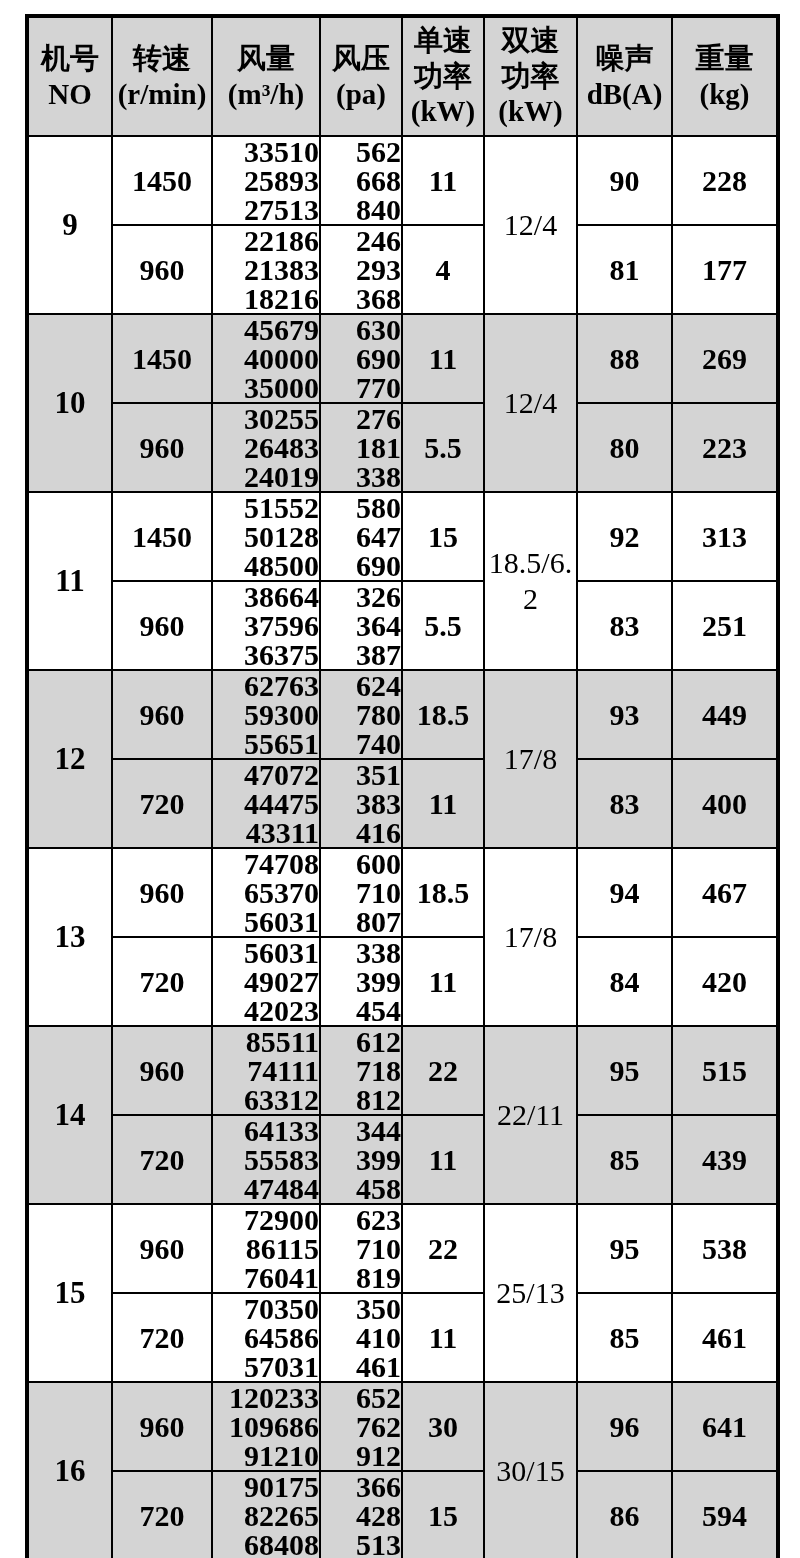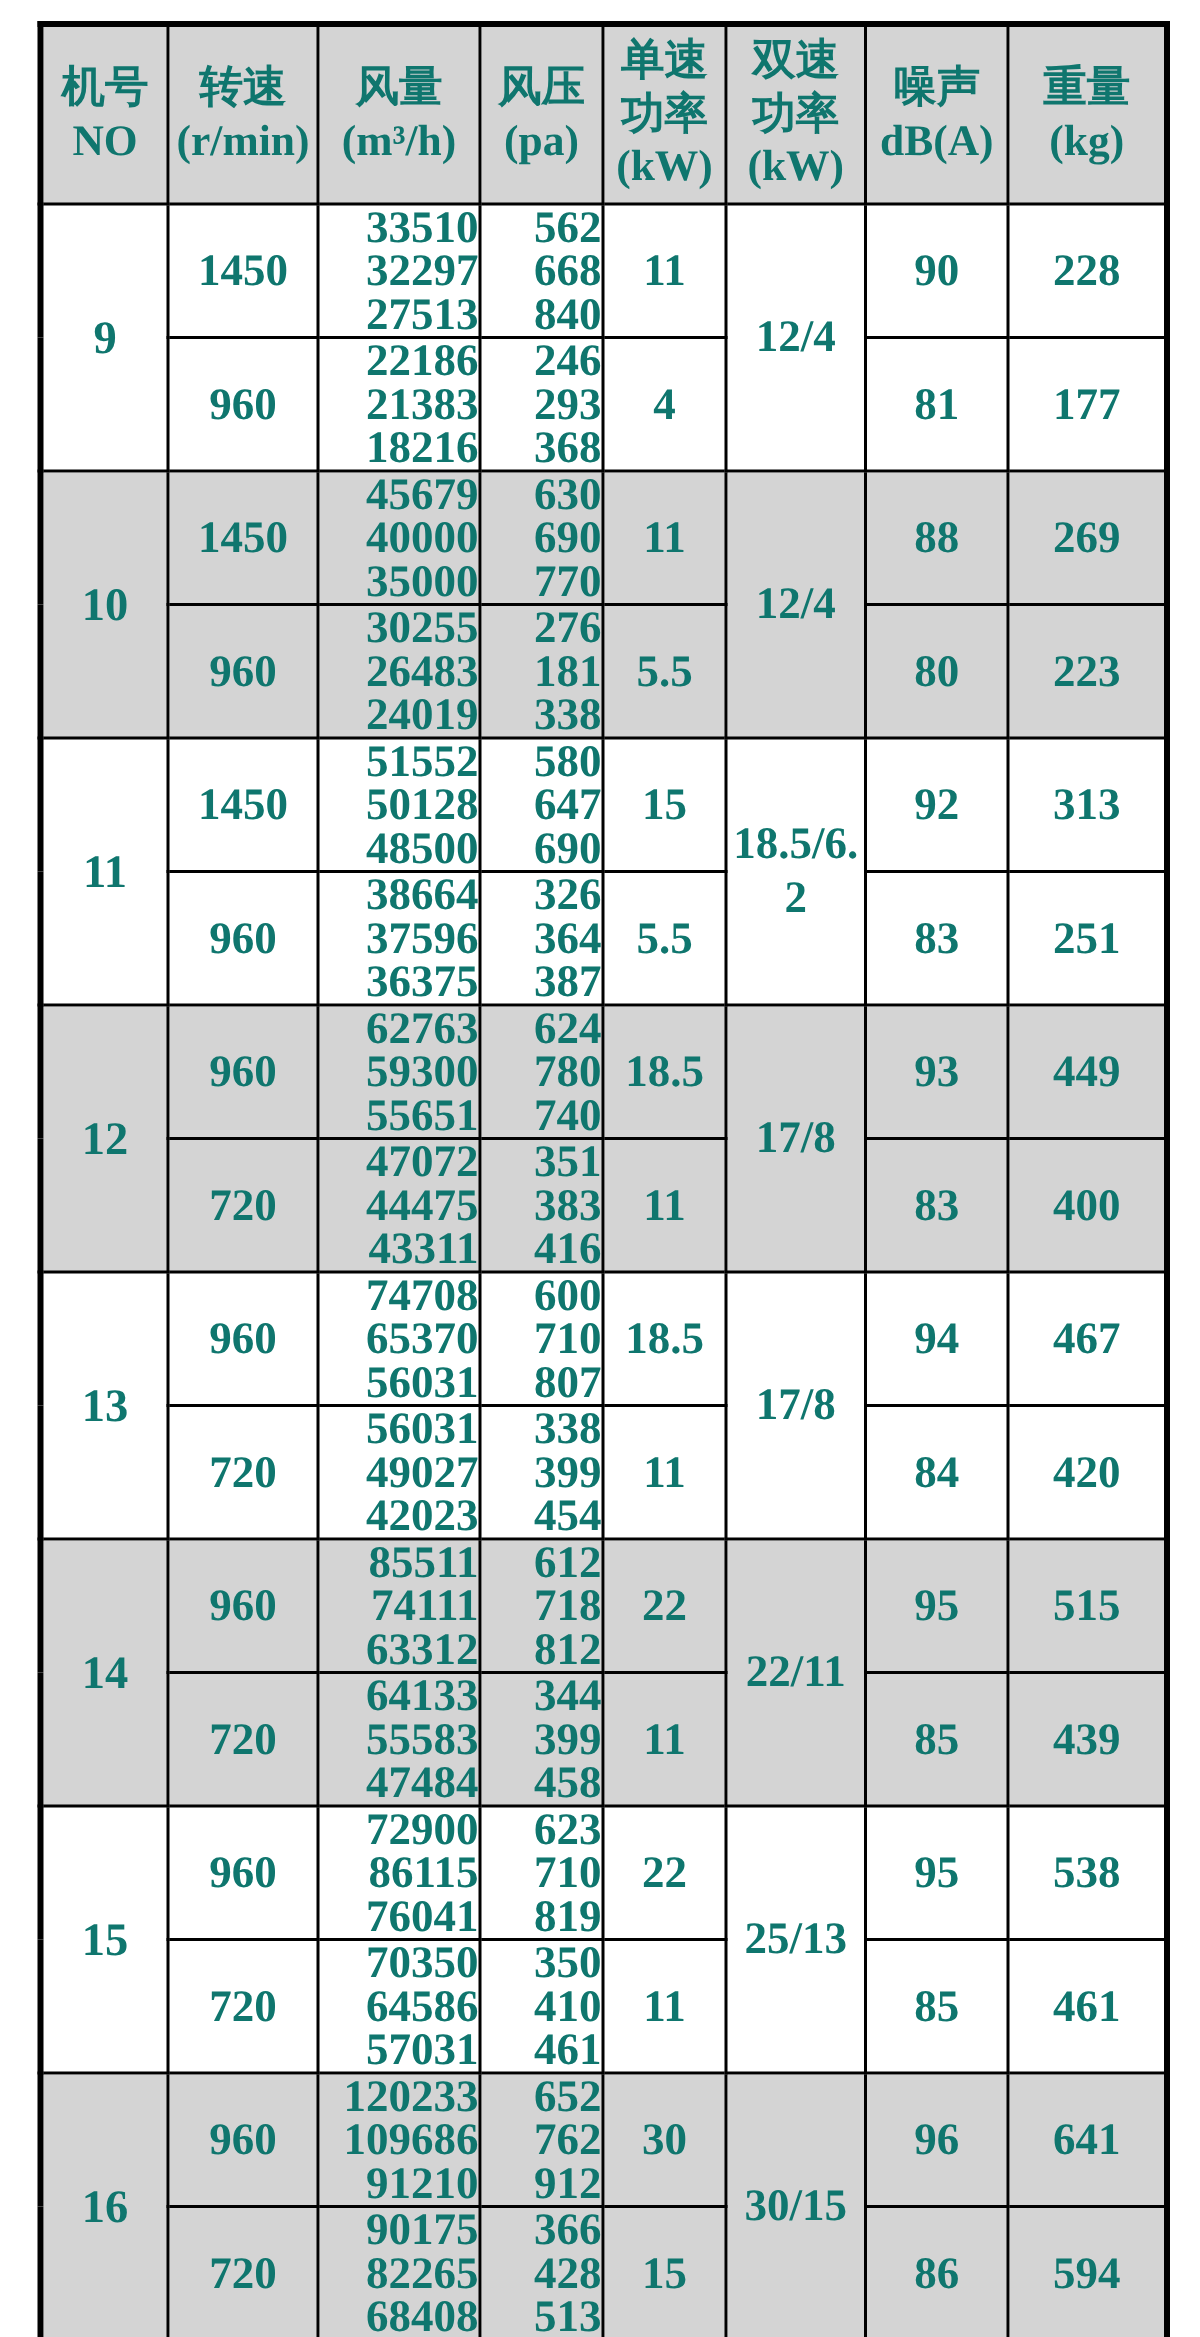--- a/index.html
+++ b/index.html
@@ -1,21 +1,21 @@
 <!DOCTYPE html>
 <html><head>
 <meta charset="utf-8">
 <style>
   html,body{margin:0;padding:0;background:#ffffff;}
   .page{
     position:relative;
     width:800px;height:1558px;
     background:#ffffff;
     font-family:"Liberation Serif","DejaVu Serif",serif;
-    color:#0f766e;
+    color:#000000;
     overflow:hidden;
   }
   table.spec-table{
     position:absolute;left:25px;top:14px;
     width:751px;
     border-collapse:collapse;
     table-layout:fixed;
     border:4px solid #000;
   }
   .spec-table th,.spec-table td{
@@ -41,21 +41,21 @@
   td.cell-airflow,td.cell-pressure{
     text-align:right;
     padding-left:11px;
     font-size:30px;
     font-weight:bold;
     line-height:29px;
   }
   td.cell-single,td.cell-noise,td.cell-weight{font-size:30px;font-weight:bold;}
   td.cell-dual{
     font-size:30px;
-    font-weight:bold;
+    font-weight:normal;
     word-break:break-all;
     line-height:1.2;
     padding:0 3px;
   }
 </style>
 </head>
 <body>
 
 <div class="page">
   <table class="spec-table">
@@ -106,21 +106,21 @@
             <span class="hline">(kg)</span>
           </th>
         </tr>
       </thead>
     <tbody>
         <tr class="subrow">
           <td rowspan="2" class="cell-no">9</td>
           <td class="cell-speed">1450</td>
           <td class="cell-airflow">
             <div>33510</div>
-            <div>32297</div>
+            <div>25893</div>
             <div>27513</div>
           </td>
           <td class="cell-pressure">
             <div>562</div>
             <div>668</div>
             <div>840</div>
           </td>
           <td class="cell-single">11</td>
           <td rowspan="2" class="cell-dual">12/4</td>
           <td class="cell-noise">90</td>

